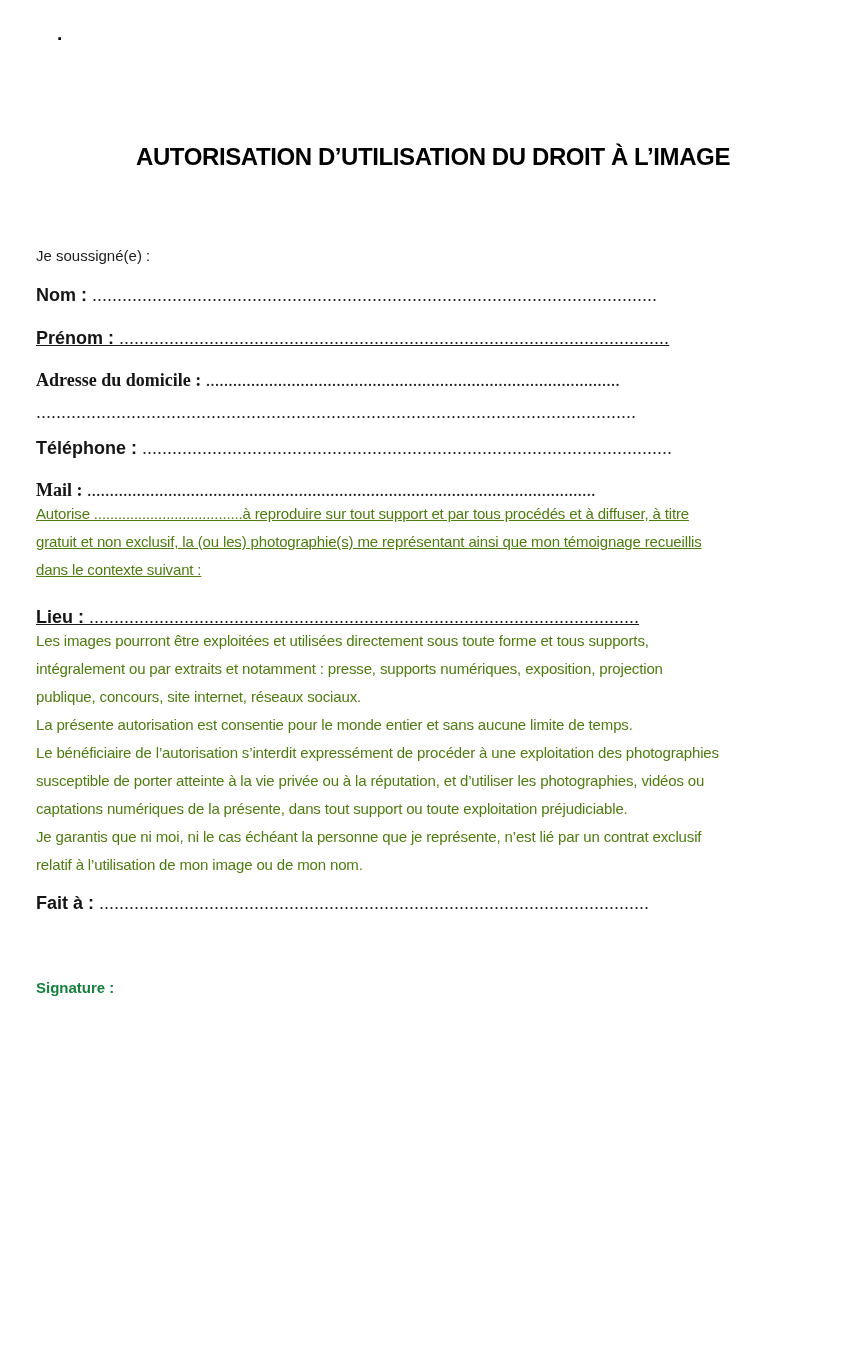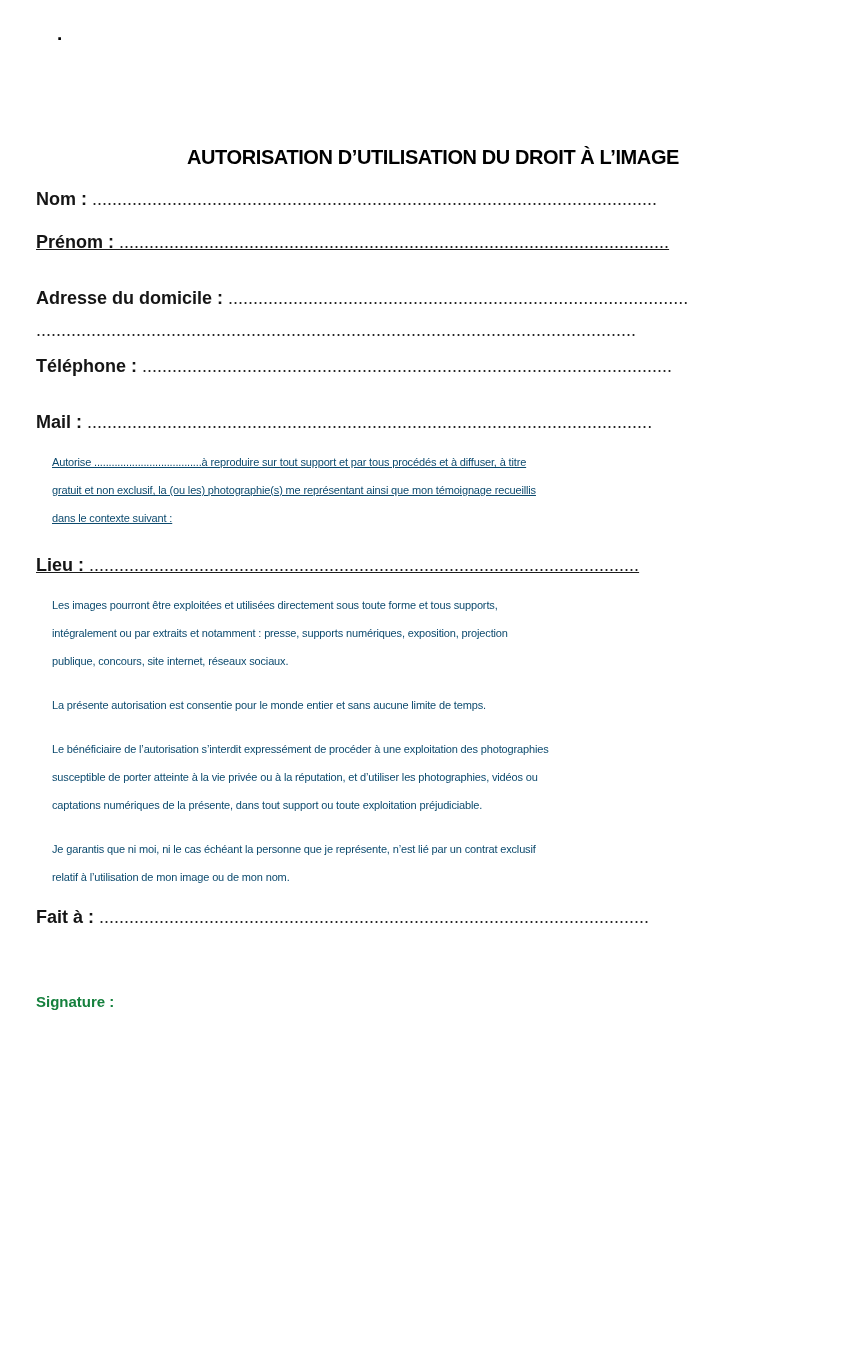--- a/index.html
+++ b/index.html
@@ -27,21 +27,21 @@
     top: 24px;
     font-size: 19px;
     font-weight: bold;
     color: #000000;
     line-height: 19px;
   }
   .doc-title {
     margin: 0;
     padding-top: 144px;
     text-align: center;
-    font-size: 20px;
+    font-size: 24px;
     line-height: 26px;
     font-weight: bold;
     letter-spacing: -0.4px;
     color: #000000;
   }
   .intro {
     margin: 76px 0 0 0;
     font-size: 15px;
     line-height: 20px;
   }
@@ -54,53 +54,54 @@
   }
   .field .label {
     font-weight: bold;
     color: #151515;
   }
   .field .dots {
     color: #222222;
   }
   .m19 { margin-top: 19px; }
   .m23 { margin-top: 23px; text-decoration: underline; }
-  .m22 { margin-top: 36px; }
+  .m22 { margin-top: 22px; font-family: Liberation Serif, serif; }
   .m12 { margin-top: 12px; }
   .m16 { margin-top: 16px; }
   .m9  { margin-top: 9px;  }
   .m14 { margin-top: 14px; }
   .m21 { margin-top: 21px; }
   .para {
-    margin: 16px;
-    font-size: 11px;
+    margin: 0;
+    font-size: 15px;
     line-height: 28px;
     letter-spacing: -0.15px;
     white-space: pre-line;
-    color: #0c4a6e;
+    color: #4d7c0f;
   }
   .signature {
     margin: 65px 0 0 0;
     font-size: 15px;
     line-height: 20px;
     font-weight: bold;
     color: #15803d;
   }
 </style>
 </head>
 <body>
 
 <div class="page">
 
   <span class="stray-mark">.</span>
 
   <div class="content">
 
     <h1 class="doc-title">AUTORISATION D’UTILISATION DU DROIT À L’IMAGE</h1>
 
+    <p class="intro">Je soussigné(e) :</p>
 
     <p class="field m19"><span class="label">Nom : </span><span class="dots">.................................................................................................................</span></p>
 
     <p class="field m23"><span class="label">Prénom : </span><span class="dots">..............................................................................................................</span></p>
 
 
     <p class="field m22"><span class="label">Adresse du domicile : </span><span class="dots">............................................................................................</span></p>
 
     <p class="field m12"><span class="dots">........................................................................................................................</span></p>
 

